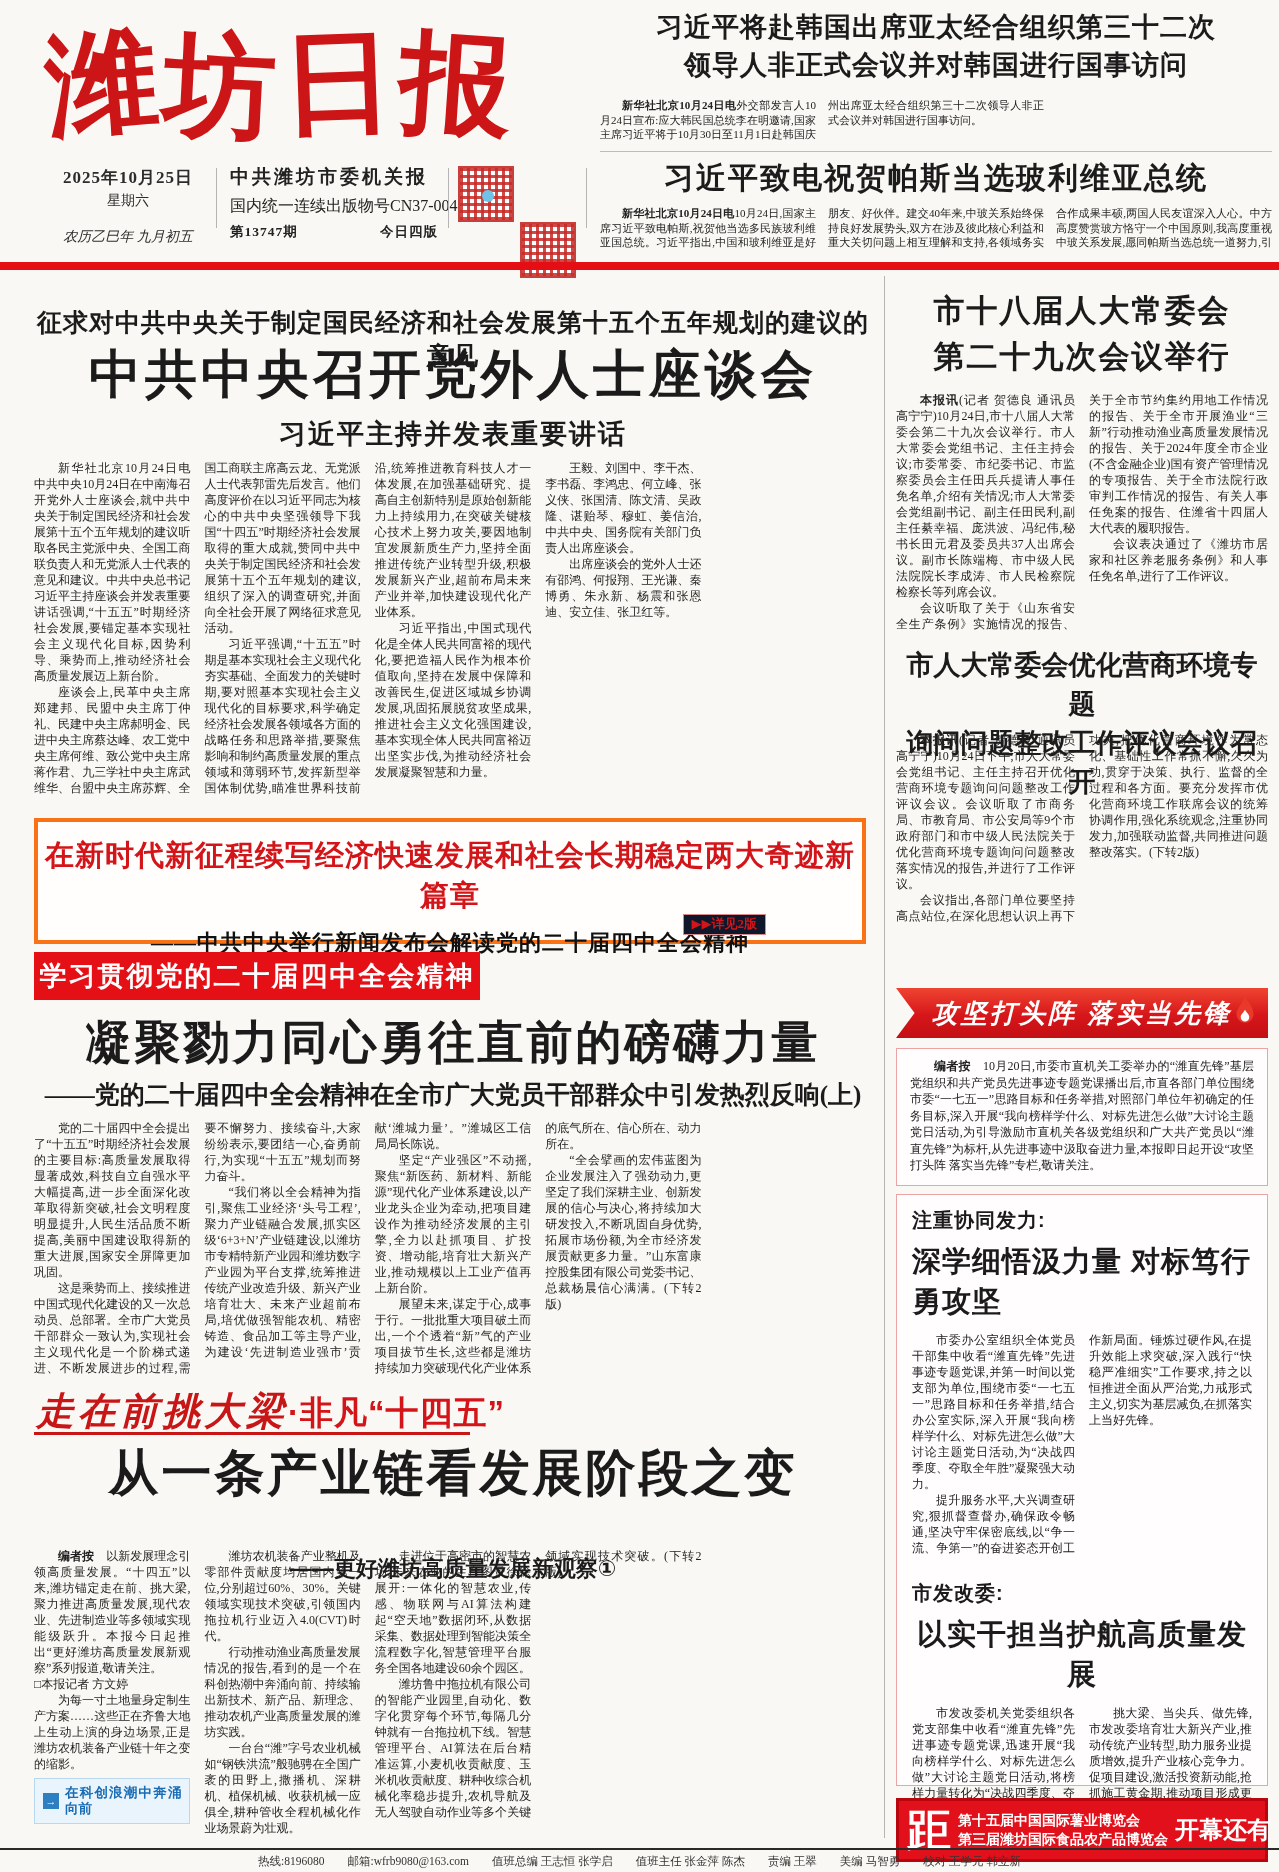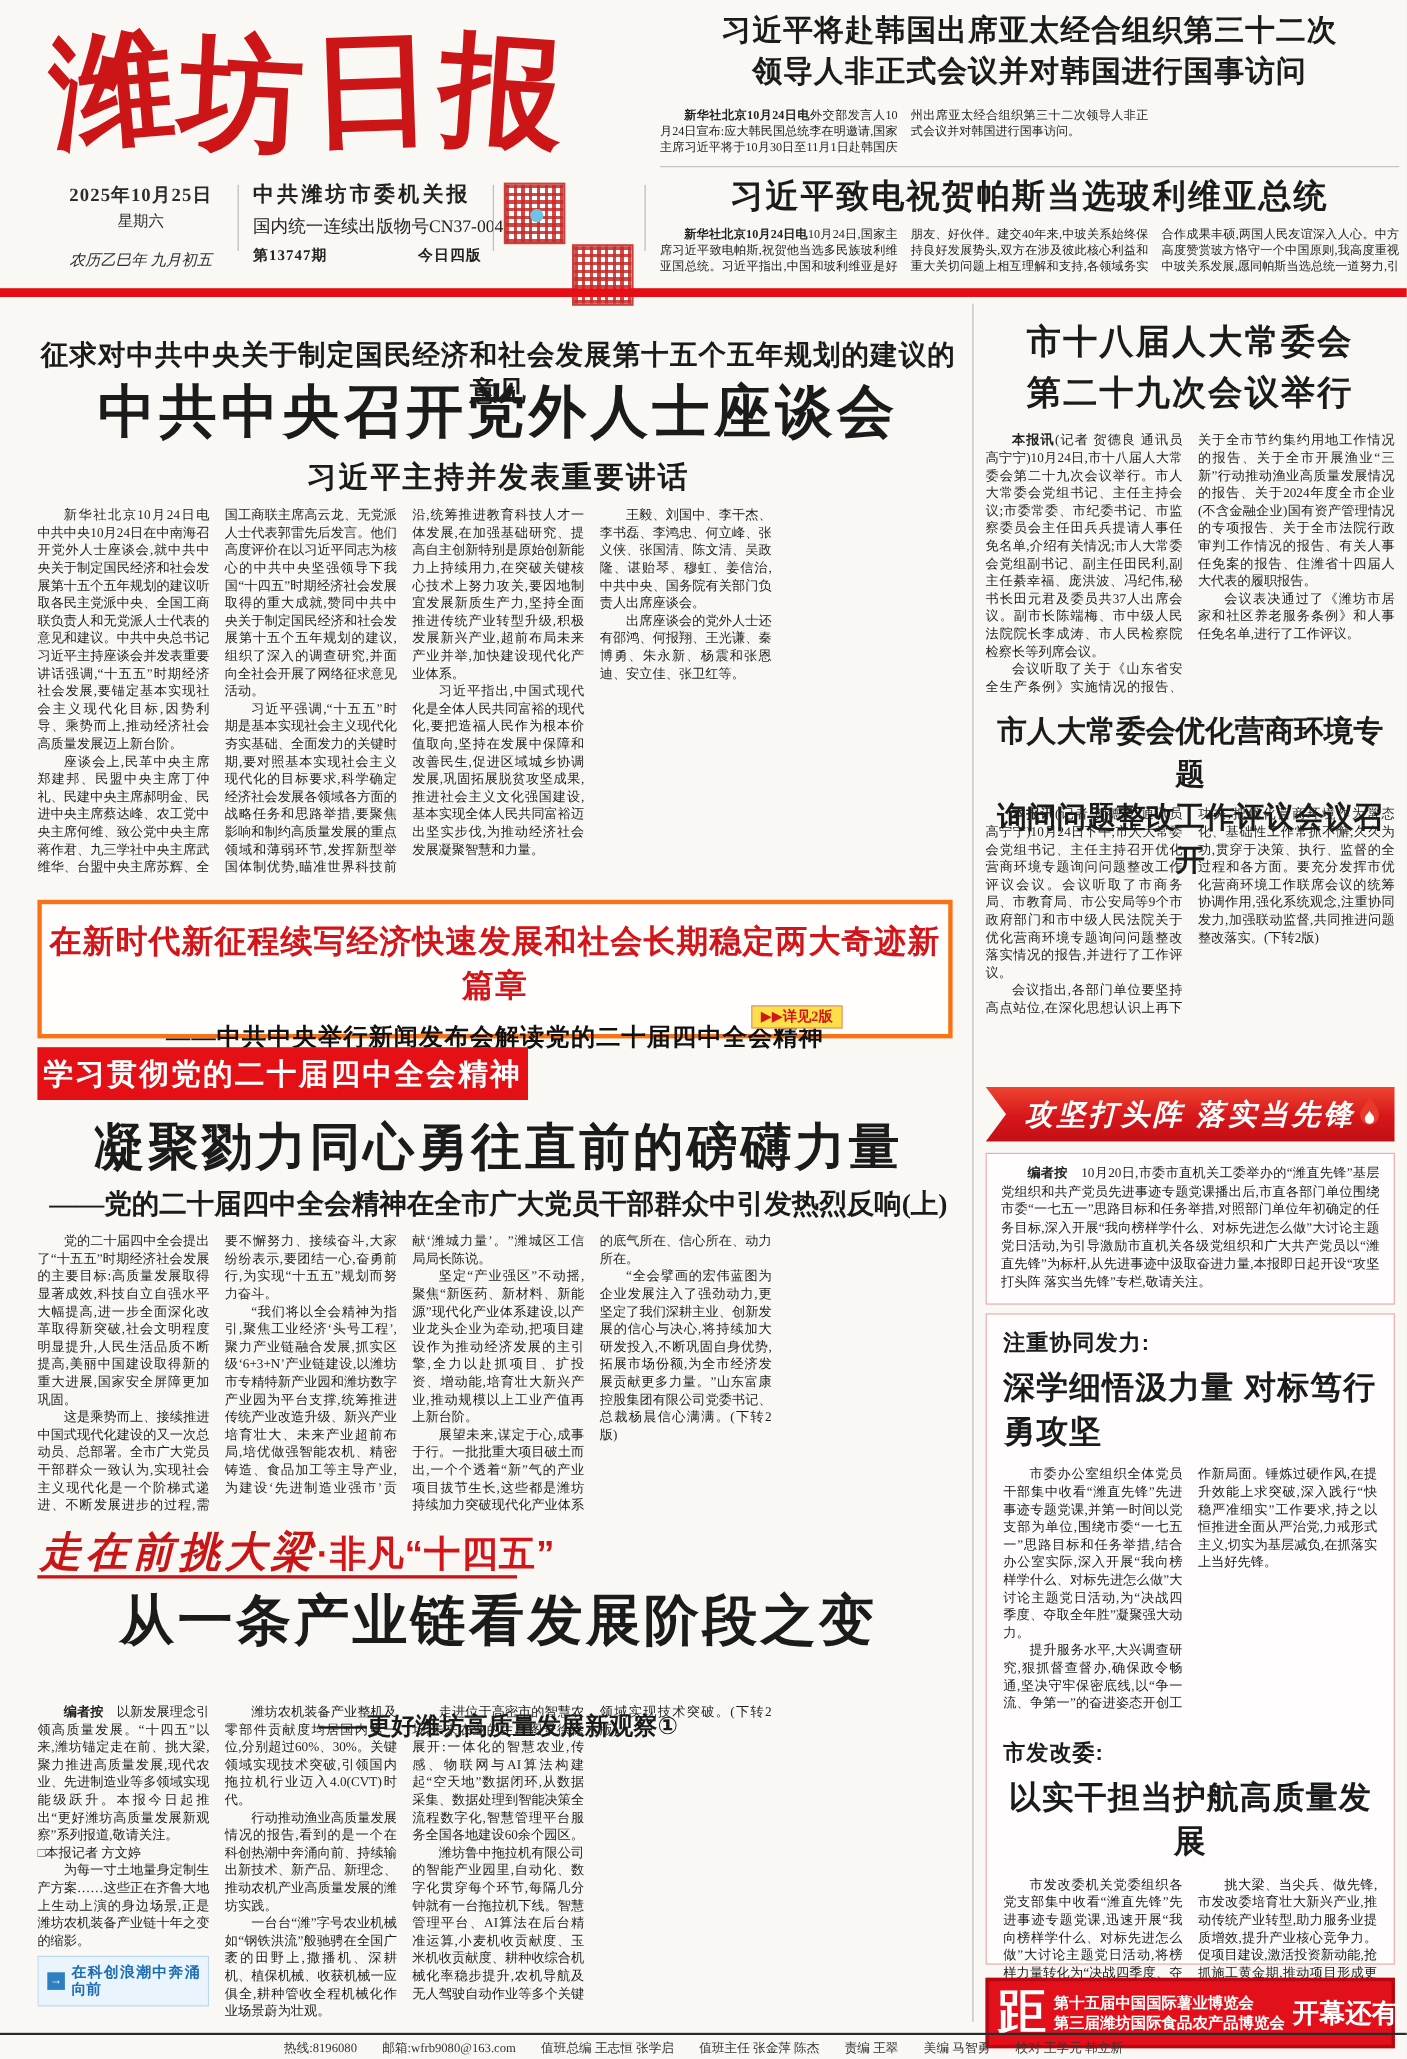--- a/index.html
+++ b/index.html
@@ -54,21 +54,21 @@
   .title1 { left:34px; top:340px; width:838px; font-size:52px; font-weight:bold; letter-spacing:4px; }
   .sub1 { left:34px; top:416px; width:838px; font-size:27px; font-weight:bold; letter-spacing:2px; }
   .colbody { text-align:justify; font-size:12px; line-height:16px; column-gap:14px; column-fill:auto; overflow:hidden; color:#1f1f1f; }
   .colbody p { text-indent:2em; }
   .colbody p.noind { text-indent:0; }
   .body1 { left:34px; top:460px; width:838px; height:350px; column-count:5; }
 
   .redbox { left:34px; top:818px; width:832px; height:126px; border:4px solid #f97316; background:#fffefd; padding-top:14px; }
   .redbox .bt { font-size:29px; font-weight:bold; color:#d31519; text-align:center; letter-spacing:1px; }
   .redbox .bs { font-size:22px; font-weight:bold; color:#111; text-align:center; margin-top:12px; letter-spacing:1px; }
-  .seetag { position:absolute; right:96px; bottom:5px; font-size:13px; font-weight:bold; color:#d31519; border:1px solid #d98a8c; padding:0 8px 1px 8px; background:#fde047; }
+  .seetag { position:absolute; right:96px; bottom:5px; font-size:13px; font-weight:bold; color:#d31519; border:1px solid #d98a8c; padding:0 8px 1px 8px; background:#0f172a; }
 
   .band { left:34px; top:952px; width:446px; height:48px; background:#e50f16; color:#fff;
     font-size:27px; font-weight:bold; text-align:center; line-height:48px; letter-spacing:2px; }
   .title2 { left:34px; top:1012px; width:838px; font-size:46px; font-weight:bold; letter-spacing:3px; }
   .sub2 { left:34px; top:1078px; width:838px; font-size:25px; font-weight:bold; }
   .body2 { left:34px; top:1120px; width:838px; height:258px; column-count:5; }
 
   .callig { left:36px; top:1386px; width:760px; white-space:nowrap; }
   .callig .c1 { font-size:38px; font-weight:bold; font-style:italic; color:#c81617; letter-spacing:4px; }
   .callig .c2 { font-size:33px; font-weight:bold; color:#d31519; letter-spacing:1px; }

